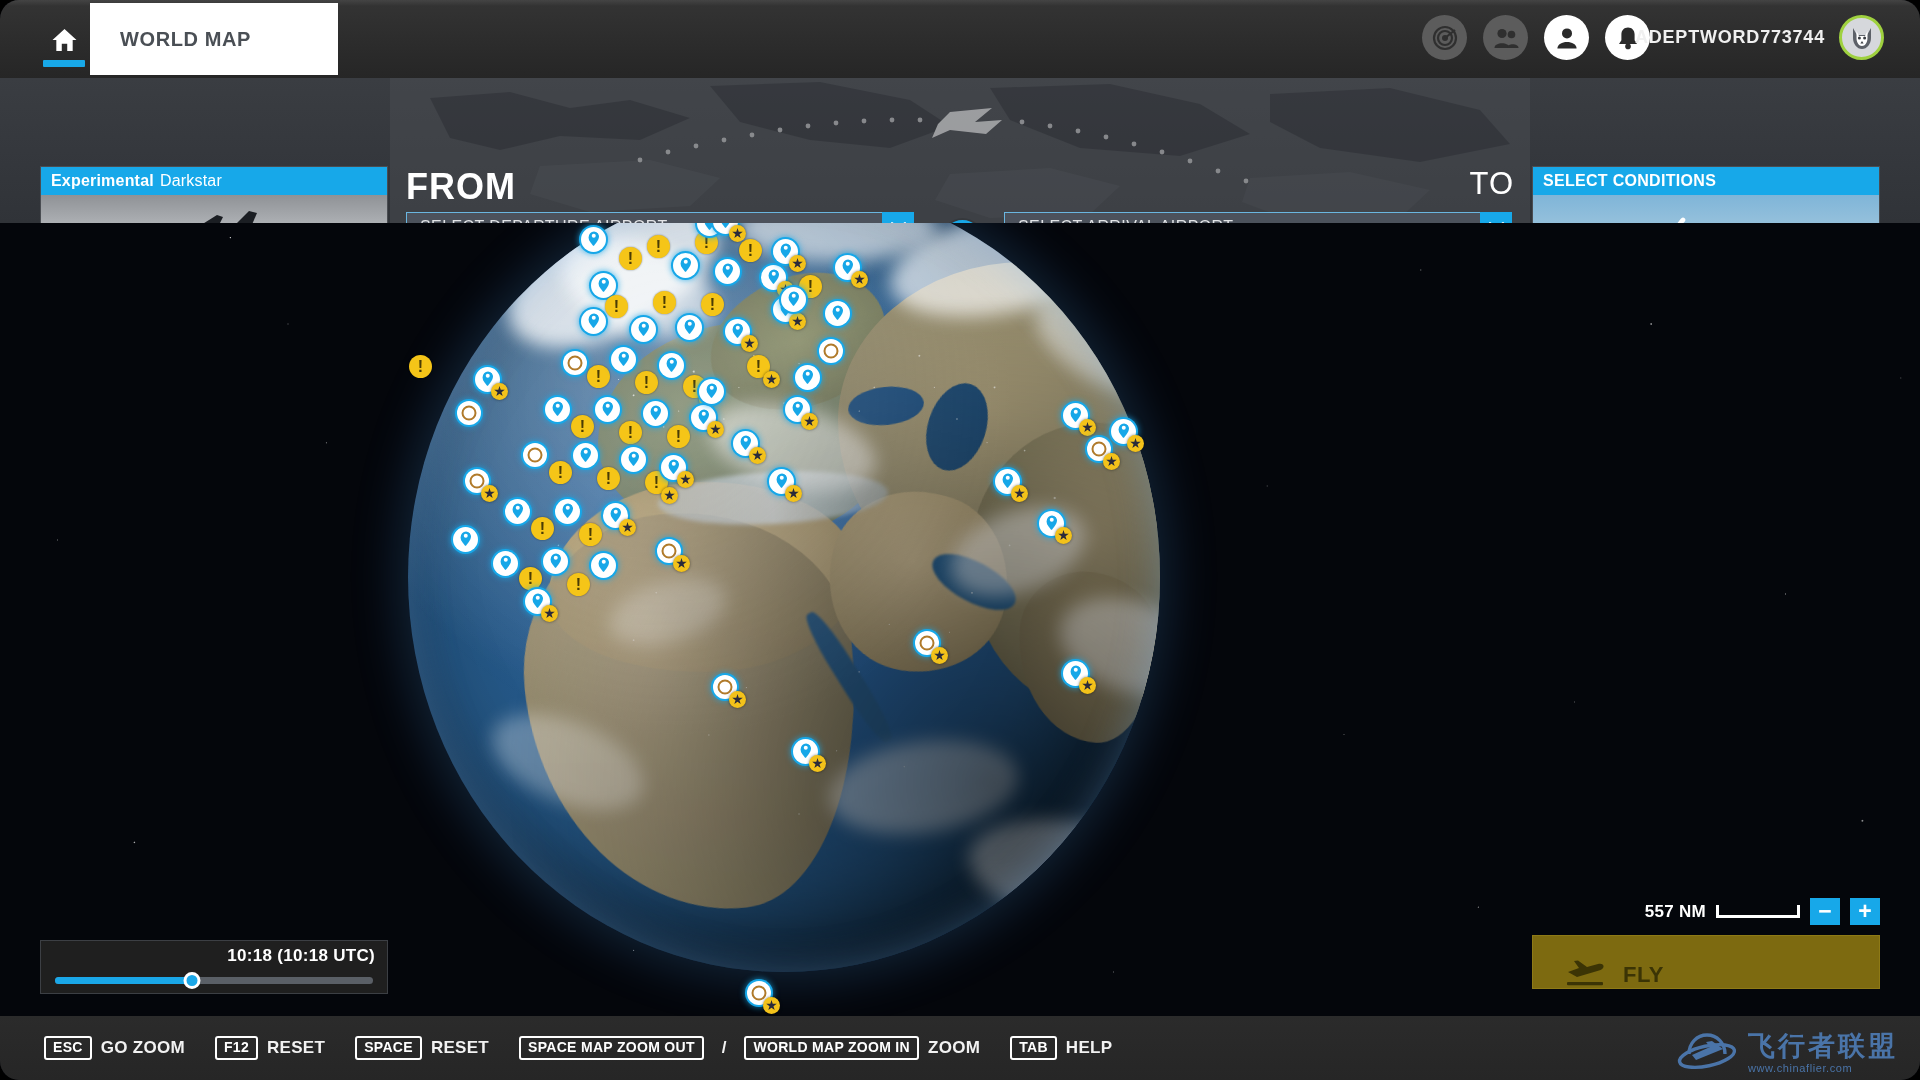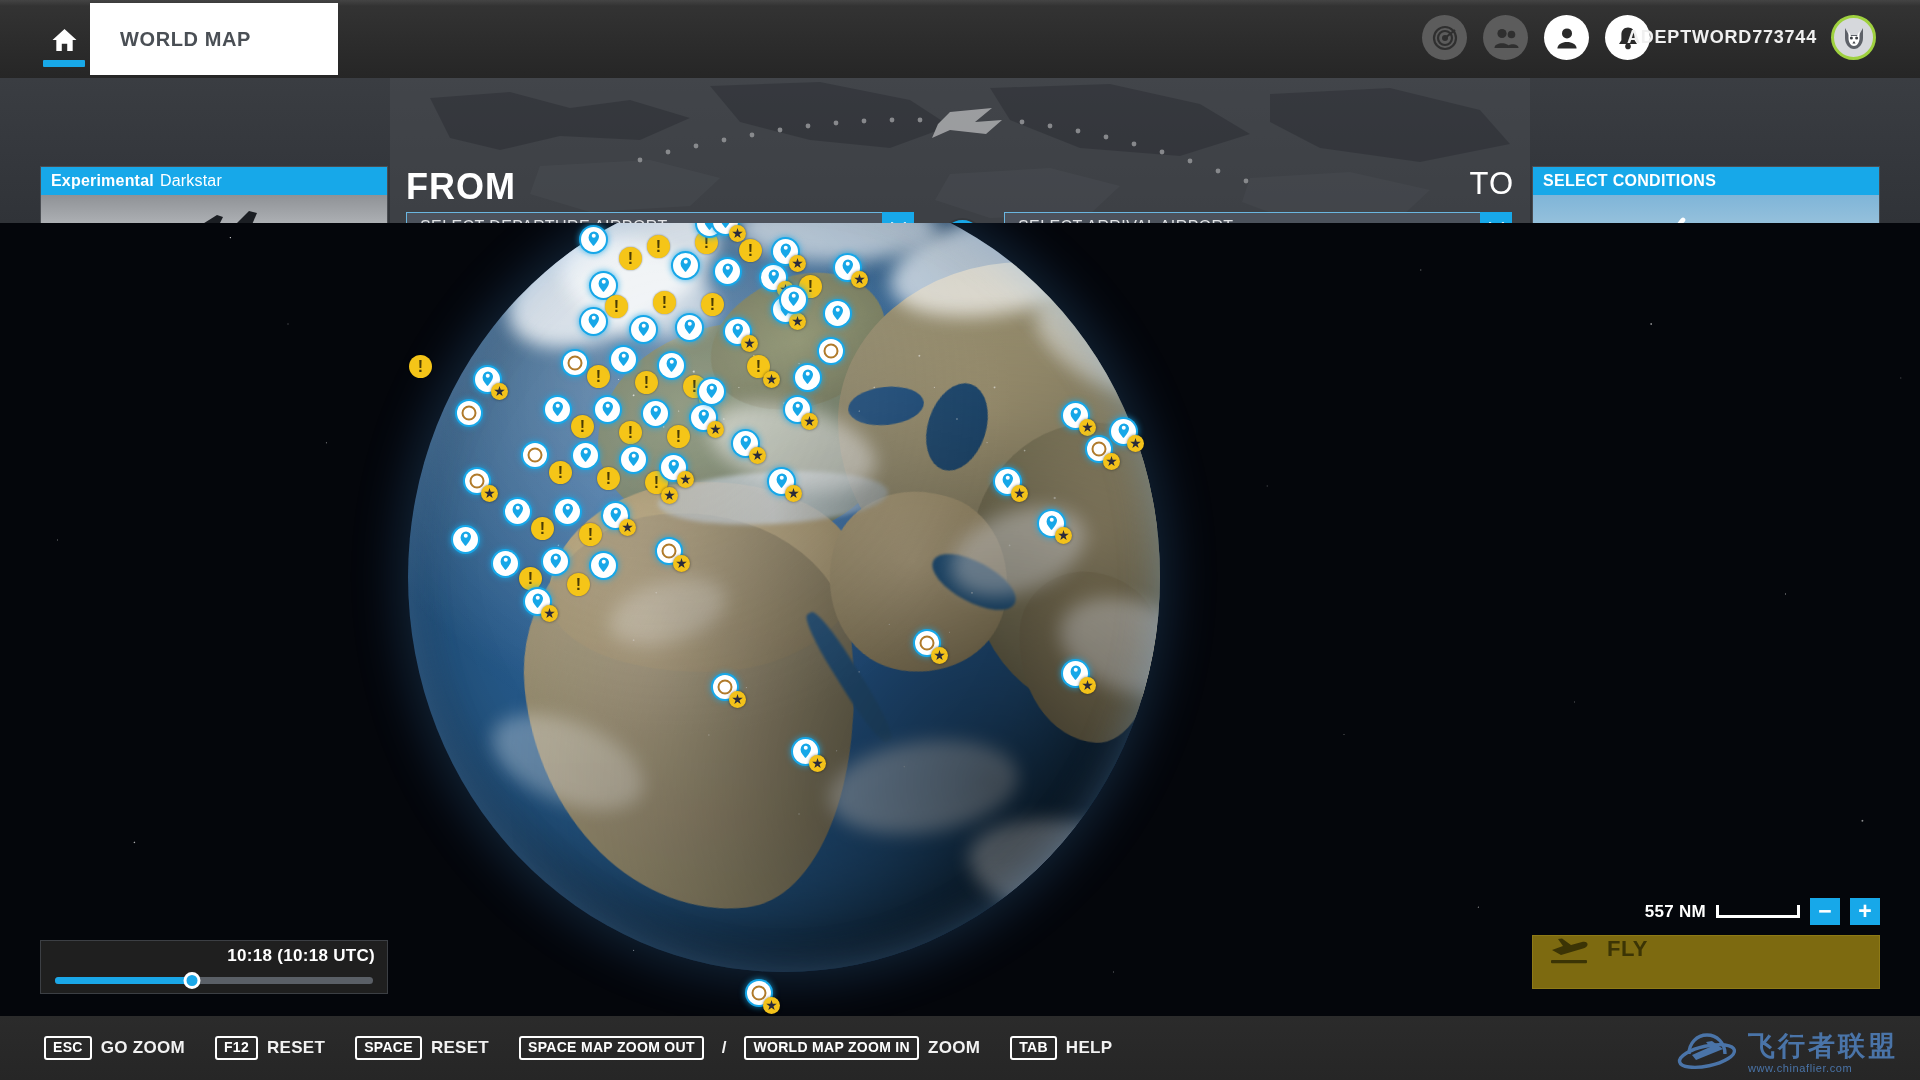--- a/index.html
+++ b/index.html
@@ -1,19 +1,19 @@
 <!DOCTYPE html>
 <html><head>
 <meta charset="utf-8">
 <style>
   * { margin:0; padding:0; box-sizing:border-box; }
   html,body { width:1920px; height:1080px; overflow:hidden; background:#000; }
   body { font-family:"Liberation Sans", sans-serif; color:#fff; -webkit-font-smoothing:antialiased; }
 
-  #root { position:relative; width:1920px; height:1080px; overflow:hidden; background:#05070c; }
+  #root { position:relative; width:1920px; height:1080px; overflow:hidden; background:#05070c;border-radius:19px; }
 
   
   .space {
     position:absolute; inset:0;
     background:
       radial-gradient(1.1px 1.1px at 12% 22%, rgba(255,255,255,.85), transparent),
       radial-gradient(1px 1px at 22% 62%, rgba(255,255,255,.6), transparent),
       radial-gradient(1.2px 1.2px at 7% 78%, rgba(255,255,255,.75), transparent),
       radial-gradient(1px 1px at 33% 88%, rgba(255,255,255,.5), transparent),
       radial-gradient(1.3px 1.3px at 86% 30%, rgba(255,255,255,.8), transparent),
@@ -214,21 +214,21 @@
   .home-ico{ width:27px; height:24px; margin-top:10px; }
   .home-underline{ width:42px; height:7px; background:#18a8e8; margin-top:8px; border-radius:1px;}
   .tab-active{ position:absolute; left:90px; top:3px; width:248px; height:72px; background:#fff;
     display:flex; align-items:center; padding-left:30px; }
   .tab-active span{ color:#4a4f55; font-size:20px; font-weight:700; letter-spacing:.6px;}
 
   .nav-icons{ position:absolute; right:270px; top:15px; display:flex; gap:16px; align-items:center; }
   .ni{ width:45px; height:45px; border-radius:50%; display:flex; align-items:center; justify-content:center; cursor:pointer;}
   .ni.dim{ background:#5c5c5c; }
   .ni.light{ background:#fff; }
-  .user-area{ position:absolute; right:44px; top:15px; display:flex; align-items:center; gap:14px; }
+  .user-area{ position:absolute; right:36px; top:15px; display:flex; align-items:center; gap:14px; }
   .user-name{ font-size:18px; font-weight:700; letter-spacing:.8px; color:#f0f0f0; }
   .avatar{ width:45px; height:45px; border-radius:50%; background:#d6d8dc;
     border:3px solid #9fd13f; display:flex; align-items:center; justify-content:center; overflow:hidden; cursor:pointer;}
 
   
   .planbar{ position:absolute; left:0; top:78px; width:1920px; height:145px;
     background:linear-gradient(180deg,#3a3d42 0%, #303338 100%); z-index:25; overflow:hidden;}
   .planbar .worldsil{ position:absolute; left:390px; top:0; width:1140px; height:145px; opacity:.5;}
   .fromlbl{ position:absolute; left:406px; top:88px; font-size:36px; font-weight:700; letter-spacing:1px;}
   .tolbl{ position:absolute; right:406px; top:88px; font-size:31px; font-weight:400; letter-spacing:1px;}
@@ -281,21 +281,21 @@
   
   .scalerow{ position:absolute; right:40px; top:898px; display:flex; align-items:center; gap:10px; z-index:20;}
   .scalerow .nm{ font-size:17px; font-weight:700; letter-spacing:.3px;}
   .scalebar{ width:84px; height:13px; border-left:3px solid #fff; border-right:3px solid #fff;
     border-bottom:3px solid #fff; }
   .zbtn{ width:30px; height:27px; background:#17a8e9; display:flex; align-items:center;
     justify-content:center; font-size:23px; font-weight:700; line-height:1; color:#fff; cursor:pointer;}
 
   
   .flybtn{ position:absolute; right:40px; top:935px; width:348px; height:54px;
-    background:#7d6a10; display:flex; align-items:flex-start; gap:16px; padding-left:16px; z-index:20;
+    background:#7d6a10; display:flex; align-items:flex-end; gap:16px; padding-left:32px; z-index:20;
     cursor:pointer; border:1px solid #8e7a16;}
   .flybtn .txt{ font-size:22px; font-weight:700; color:#3b3405; letter-spacing:.5px;}
 
   
   .keybar{ position:absolute; left:0; bottom:0; width:1920px; height:64px;
     background:linear-gradient(180deg,#2b2b2b 0%, #262626 100%); z-index:30;
     display:flex; align-items:center; padding-left:44px; gap:0;}
   .kg{ display:flex; align-items:center; gap:9px; margin-right:30px;}
   .key{ border:2px solid #fff; border-radius:3px; padding:1px 7px 2px; font-size:14px; font-weight:700; letter-spacing:.3px; line-height:1.25;}
   .kl{ font-size:17px; font-weight:700; letter-spacing:.3px; color:#f2f2f2;}

